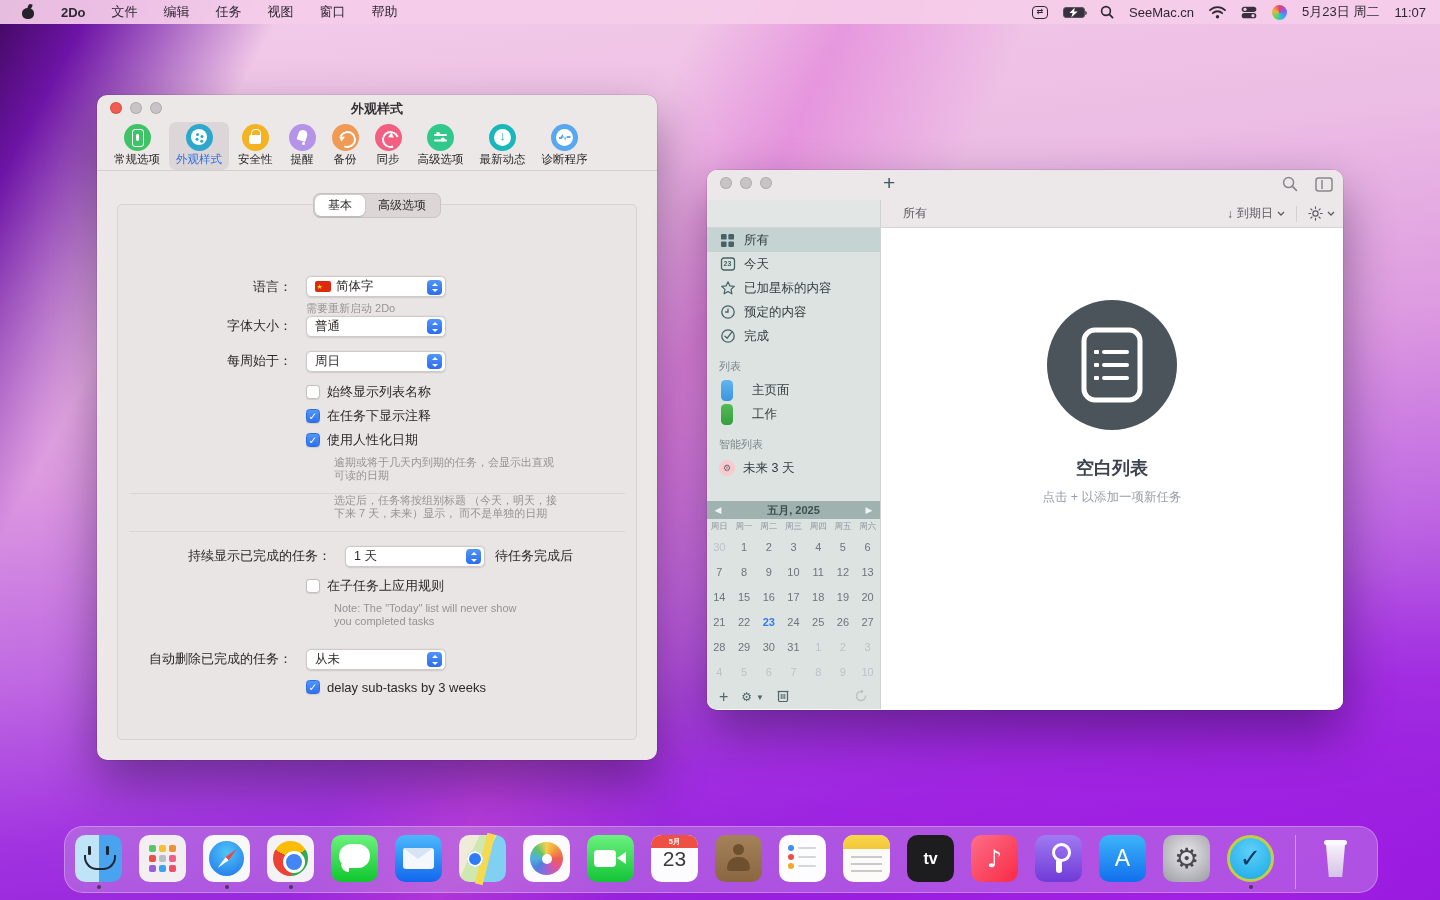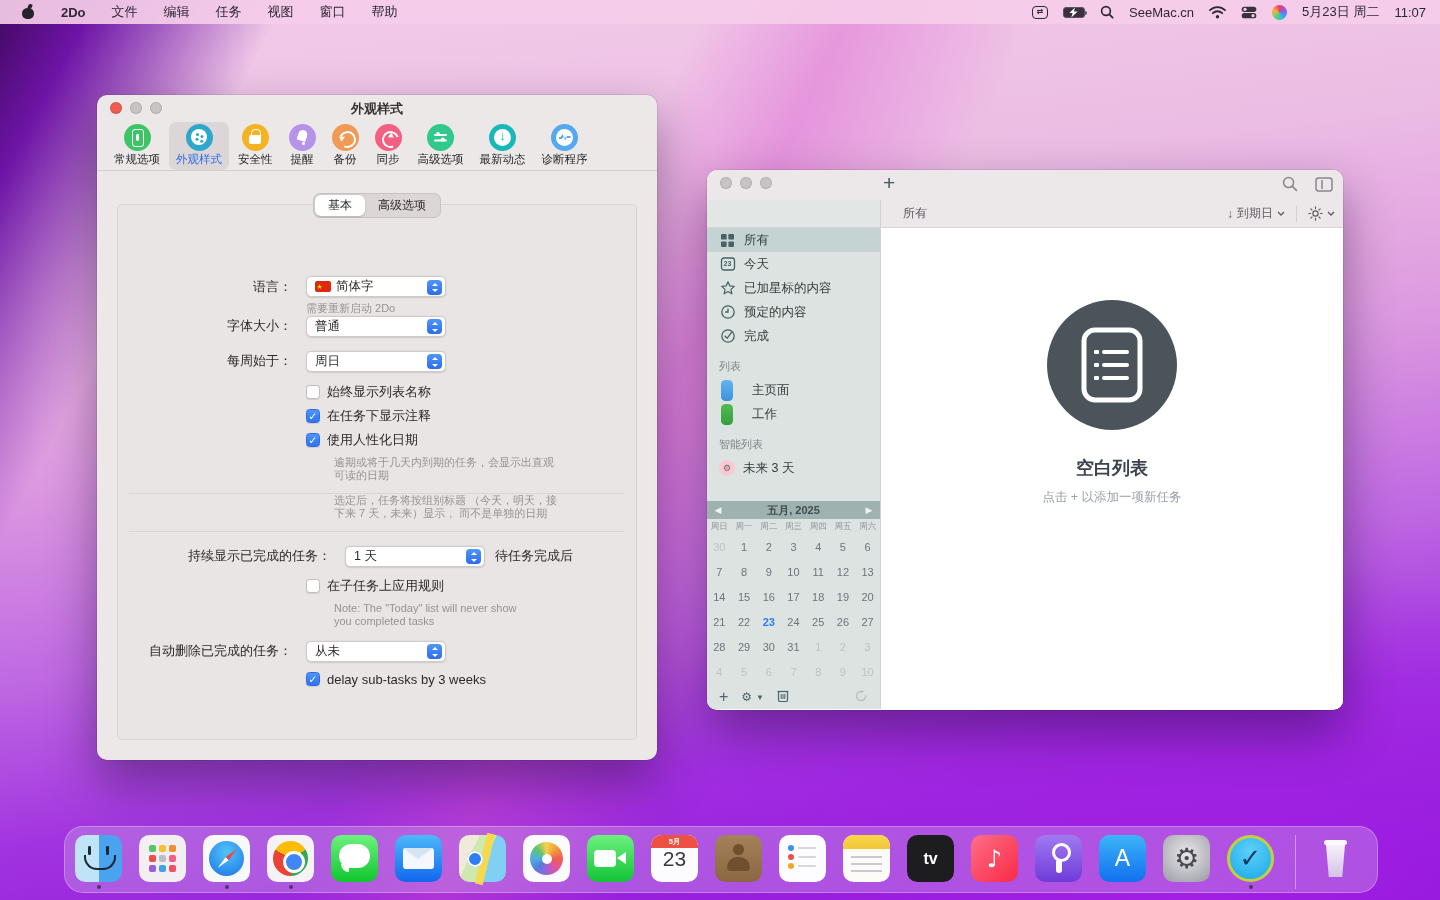--- a/index.html
+++ b/index.html
@@ -449,21 +449,21 @@
           <span class="suffix">待任务完成后</span>
         </div>
         <div class="frow" style="margin-top:10px;">
           <div class="flabel"></div>
           <span class="checkbox"></span>
           <span>在子任务上应用规则</span>
         </div>
         <div class="fnote ind2" style="margin-top:7px;">Note: The "Today" list will never show
 you completed tasks</div>
 
-        <div class="frow" style="margin-top:12px;">
+        <div class="frow" style="margin-top:20px;">
           <div class="flabel">自动删除已完成的任务：</div>
           <div class="select">
             <span>从未</span>
             <span class="stepper"></span>
           </div>
         </div>
         <div class="frow" style="margin-top:10px;">
           <div class="flabel"></div>
           <span class="checkbox checked"></span>
           <span>delay sub-tasks by 3 weeks</span>

